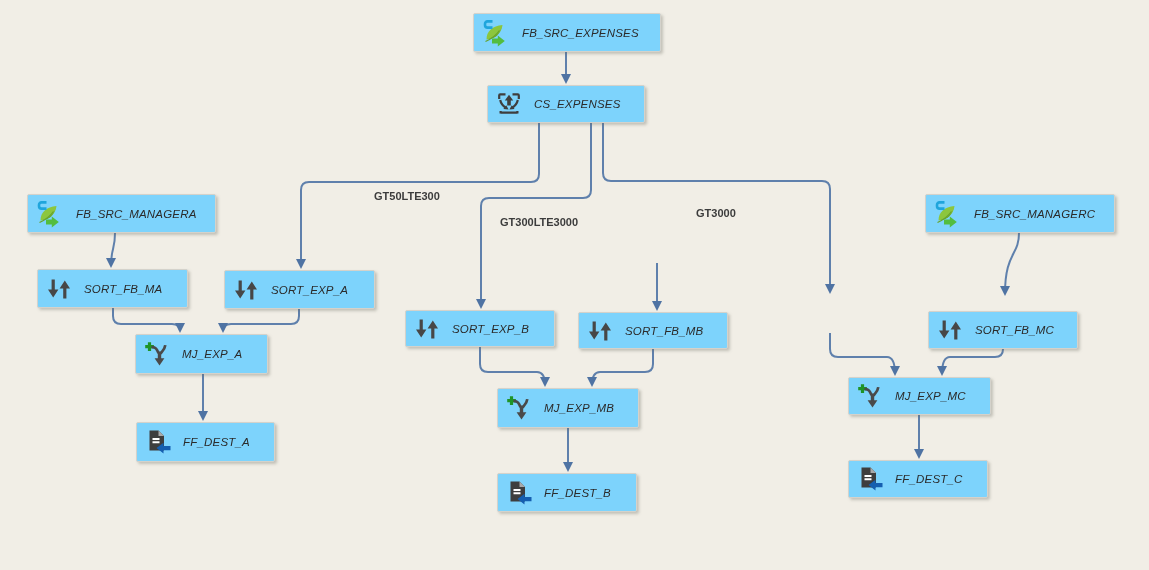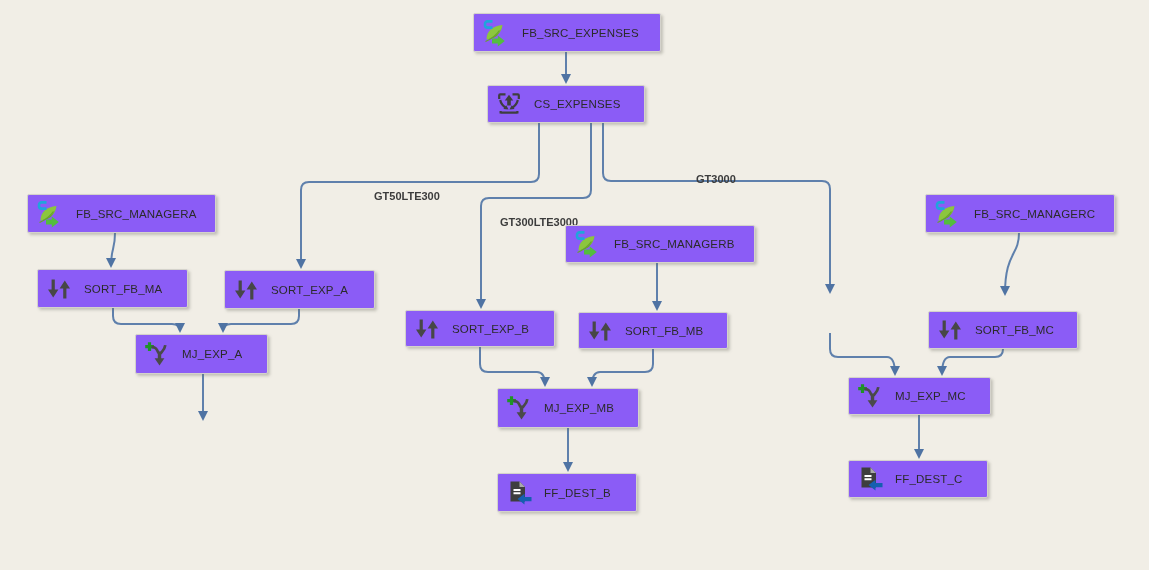--- a/index.html
+++ b/index.html
@@ -16,26 +16,27 @@
     stroke-width:2;
     fill:none;
   }
   .node{
     position:absolute;
     display:flex;
     align-items:center;
     gap:12px;
     padding:0 8px;
     box-sizing:border-box;
-    background:#8b5cf6;
+    background:#7dd3fc;
     border:1px solid #D4D2CB;
     border-radius:2px;
     box-shadow:2px 2px 3px rgba(110,108,96,0.35);
     cursor:default;
     white-space:nowrap;
+    font-style:italic;
   }
   .node .ic{width:26px;height:26px;flex:0 0 auto;}
   .node.src .ic{width:28px;height:28px;}
   .node .lbl{
     font-size:11.5px;
     color:#2B2B2B;
     letter-spacing:0.2px;
   }
   .edge-label{
     position:absolute;
@@ -107,21 +108,21 @@
     <path class="edge" marker-end="url(#arr)" d="M480,347 V364 Q480,372 488,372 H537 Q545,372 545,385"></path>
     <path class="edge" marker-end="url(#arr)" d="M653,349 V364 Q653,372 645,372 H600 Q592,372 592,385"></path>
     <path class="edge" marker-end="url(#arr)" d="M568,428 V470"></path>
     <path class="edge" marker-end="url(#arr)" d="M830,333 V349 Q830,357 838,357 H887 Q895,357 895,374"></path>
     <path class="edge" marker-end="url(#arr)" d="M1003,335 V349 Q1003,357 995,357 H950 Q942,357 942,374"></path>
     <path class="edge" marker-end="url(#arr)" d="M919,415 V457"></path>
   </svg>
 
   <span class="edge-label" style="left:374px;top:190px">GT50LTE300</span>
   <span class="edge-label" style="left:500px;top:216px">GT300LTE3000</span>
-  <span class="edge-label" style="left:696px;top:173px">GT3000</span>
+  <span class="edge-label" style="left:696px;top:207px">GT3000</span>
 
   <div class="node src" style="left:473px;top:13px;width:188px;height:39px">
     <svg class="ic" viewBox="0 0 28 28">
         <use href="#sym-source"></use>
       </svg>
     <span class="lbl">FB_SRC_EXPENSES</span>
   </div>
 
   <div class="node" style="left:487px;top:85px;width:158px;height:38px">
     <svg class="ic" viewBox="0 0 26 26">
@@ -151,27 +152,27 @@
     <span class="lbl">SORT_EXP_A</span>
   </div>
 
   <div class="node" style="left:135px;top:334px;width:133px;height:40px">
     <svg class="ic" viewBox="0 0 26 26">
         <use href="#sym-merge"></use>
       </svg>
     <span class="lbl">MJ_EXP_A</span>
   </div>
 
-
-  <div class="node src" style="left:565px;top:225px;width:190px;height:38px">
-    <svg class="ic" viewBox="0 0 28 28">
-        <use href="#sym-source"></use>
-      </svg>
-    <span class="lbl">FB_SRC_MANAGERB</span>
-  </div>
+  <div class="node" style="left:136px;top:422px;width:139px;height:40px">
+    <svg class="ic" viewBox="0 0 26 26">
+        <use href="#sym-dest"></use>
+      </svg>
+    <span class="lbl">FF_DEST_A</span>
+  </div>
+
 
   <div class="node" style="left:405px;top:310px;width:150px;height:37px">
     <svg class="ic" viewBox="0 0 26 26">
         <use href="#sym-sort"></use>
       </svg>
     <span class="lbl">SORT_EXP_B</span>
   </div>
 
   <div class="node" style="left:497px;top:388px;width:142px;height:40px">
     <svg class="ic" viewBox="0 0 26 26">

